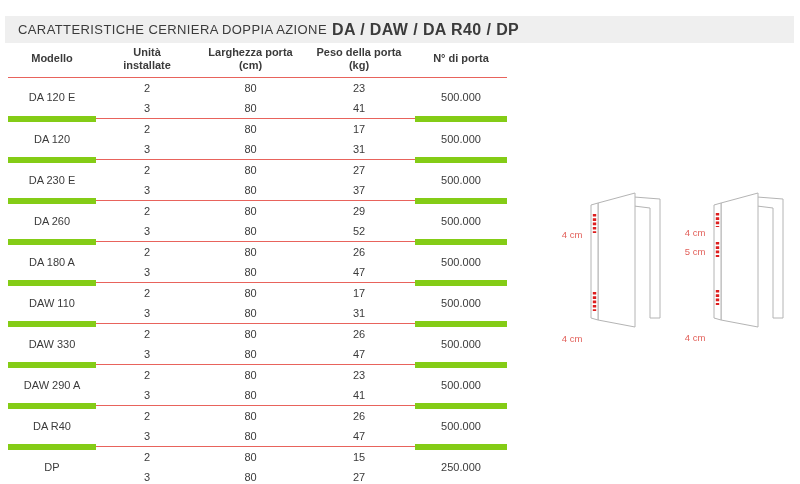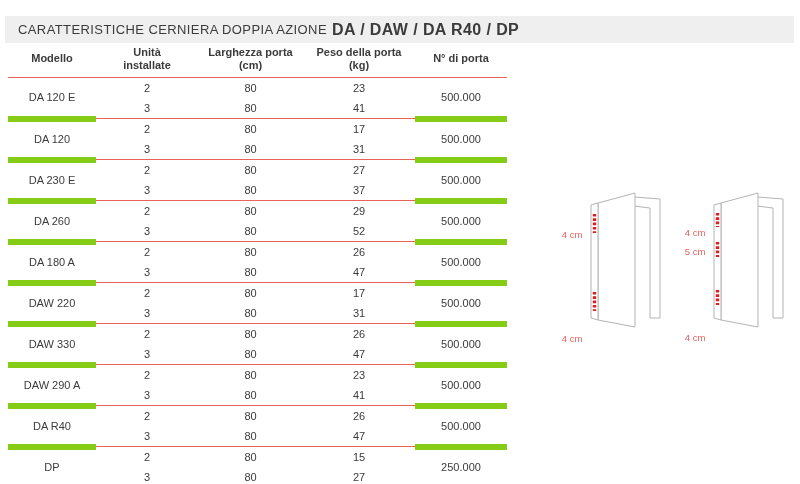--- a/index.html
+++ b/index.html
@@ -133,21 +133,21 @@
         <td>26</td>
         <td rowspan="2" class="span2">500.000</td>
       </tr>
       <tr class="group-end">
         <td>3</td>
         <td>80</td>
         <td>47</td>
       </tr>
 
       <tr>
-        <td rowspan="2" class="span2">DAW 220</td>
+        <td rowspan="2" class="span2">DAW 110</td>
         <td>2</td>
         <td>80</td>
         <td>17</td>
         <td rowspan="2" class="span2">500.000</td>
       </tr>
       <tr class="group-end">
         <td>3</td>
         <td>80</td>
         <td>31</td>
       </tr>

